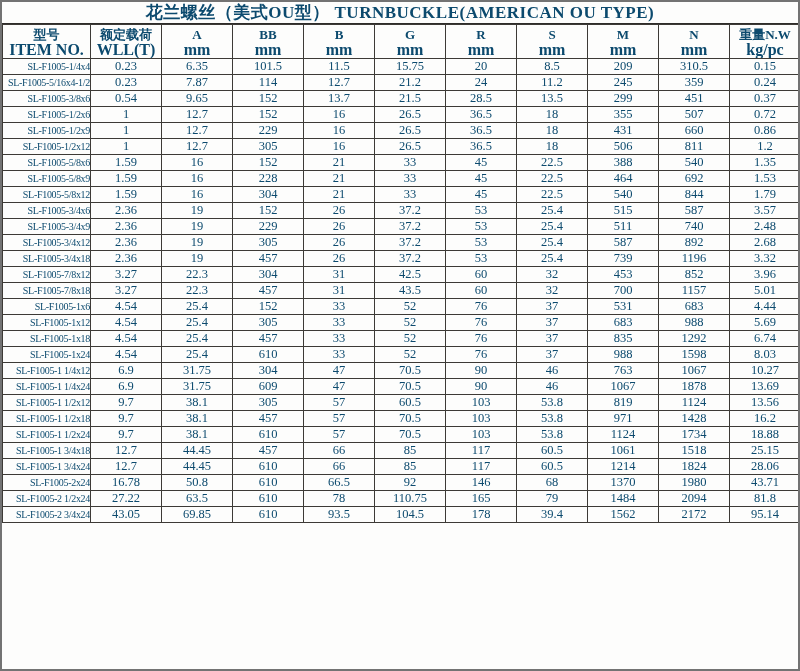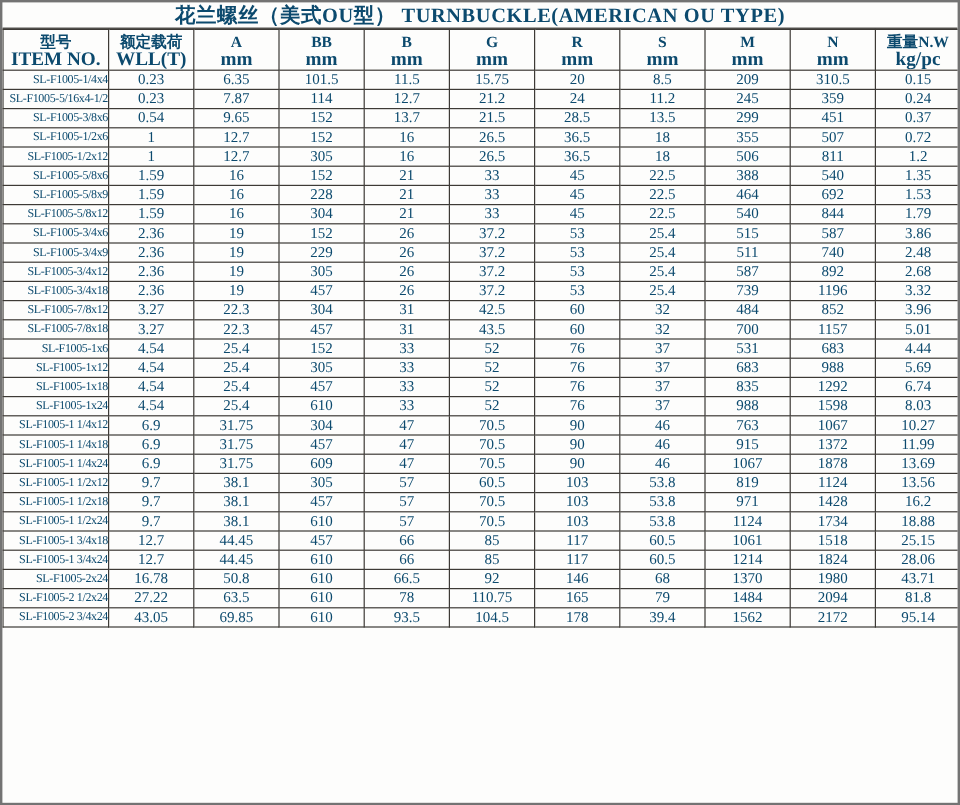--- a/index.html
+++ b/index.html
@@ -171,20 +171,33 @@
           <td>152</td>
           <td>16</td>
           <td>26.5</td>
           <td>36.5</td>
           <td>18</td>
           <td>355</td>
           <td>507</td>
           <td>0.72</td>
         </tr>
         <tr>
+          <td class="col-item">SL-F1005-1/2x9</td>
+          <td>1</td>
+          <td>12.7</td>
+          <td>229</td>
+          <td>16</td>
+          <td>26.5</td>
+          <td>36.5</td>
+          <td>18</td>
+          <td>431</td>
+          <td>660</td>
+          <td>0.86</td>
+        </tr>
+        <tr>
           <td class="col-item">SL-F1005-1/2x12</td>
           <td>1</td>
           <td>12.7</td>
           <td>305</td>
           <td>16</td>
           <td>26.5</td>
           <td>36.5</td>
           <td>18</td>
           <td>506</td>
           <td>811</td>
@@ -233,21 +246,21 @@
           <td class="col-item">SL-F1005-3/4x6</td>
           <td>2.36</td>
           <td>19</td>
           <td>152</td>
           <td>26</td>
           <td>37.2</td>
           <td>53</td>
           <td>25.4</td>
           <td>515</td>
           <td>587</td>
-          <td>3.86</td>
+          <td>3.57</td>
         </tr>
         <tr>
           <td class="col-item">SL-F1005-3/4x9</td>
           <td>2.36</td>
           <td>19</td>
           <td>229</td>
           <td>26</td>
           <td>37.2</td>
           <td>53</td>
           <td>25.4</td>
@@ -283,21 +296,21 @@
         </tr>
         <tr>
           <td class="col-item">SL-F1005-7/8x12</td>
           <td>3.27</td>
           <td>22.3</td>
           <td>304</td>
           <td>31</td>
           <td>42.5</td>
           <td>60</td>
           <td>32</td>
-          <td>484</td>
+          <td>453</td>
           <td>852</td>
           <td>3.96</td>
         </tr>
         <tr>
           <td class="col-item">SL-F1005-7/8x18</td>
           <td>3.27</td>
           <td>22.3</td>
           <td>457</td>
           <td>31</td>
           <td>43.5</td>
@@ -366,33 +379,20 @@
           <td>304</td>
           <td>47</td>
           <td>70.5</td>
           <td>90</td>
           <td>46</td>
           <td>763</td>
           <td>1067</td>
           <td>10.27</td>
         </tr>
         <tr>
-          <td class="col-item">SL-F1005-1 1/4x18</td>
-          <td>6.9</td>
-          <td>31.75</td>
-          <td>457</td>
-          <td>47</td>
-          <td>70.5</td>
-          <td>90</td>
-          <td>46</td>
-          <td>915</td>
-          <td>1372</td>
-          <td>11.99</td>
-        </tr>
-        <tr>
           <td class="col-item">SL-F1005-1 1/4x24</td>
           <td>6.9</td>
           <td>31.75</td>
           <td>609</td>
           <td>47</td>
           <td>70.5</td>
           <td>90</td>
           <td>46</td>
           <td>1067</td>
           <td>1878</td>

